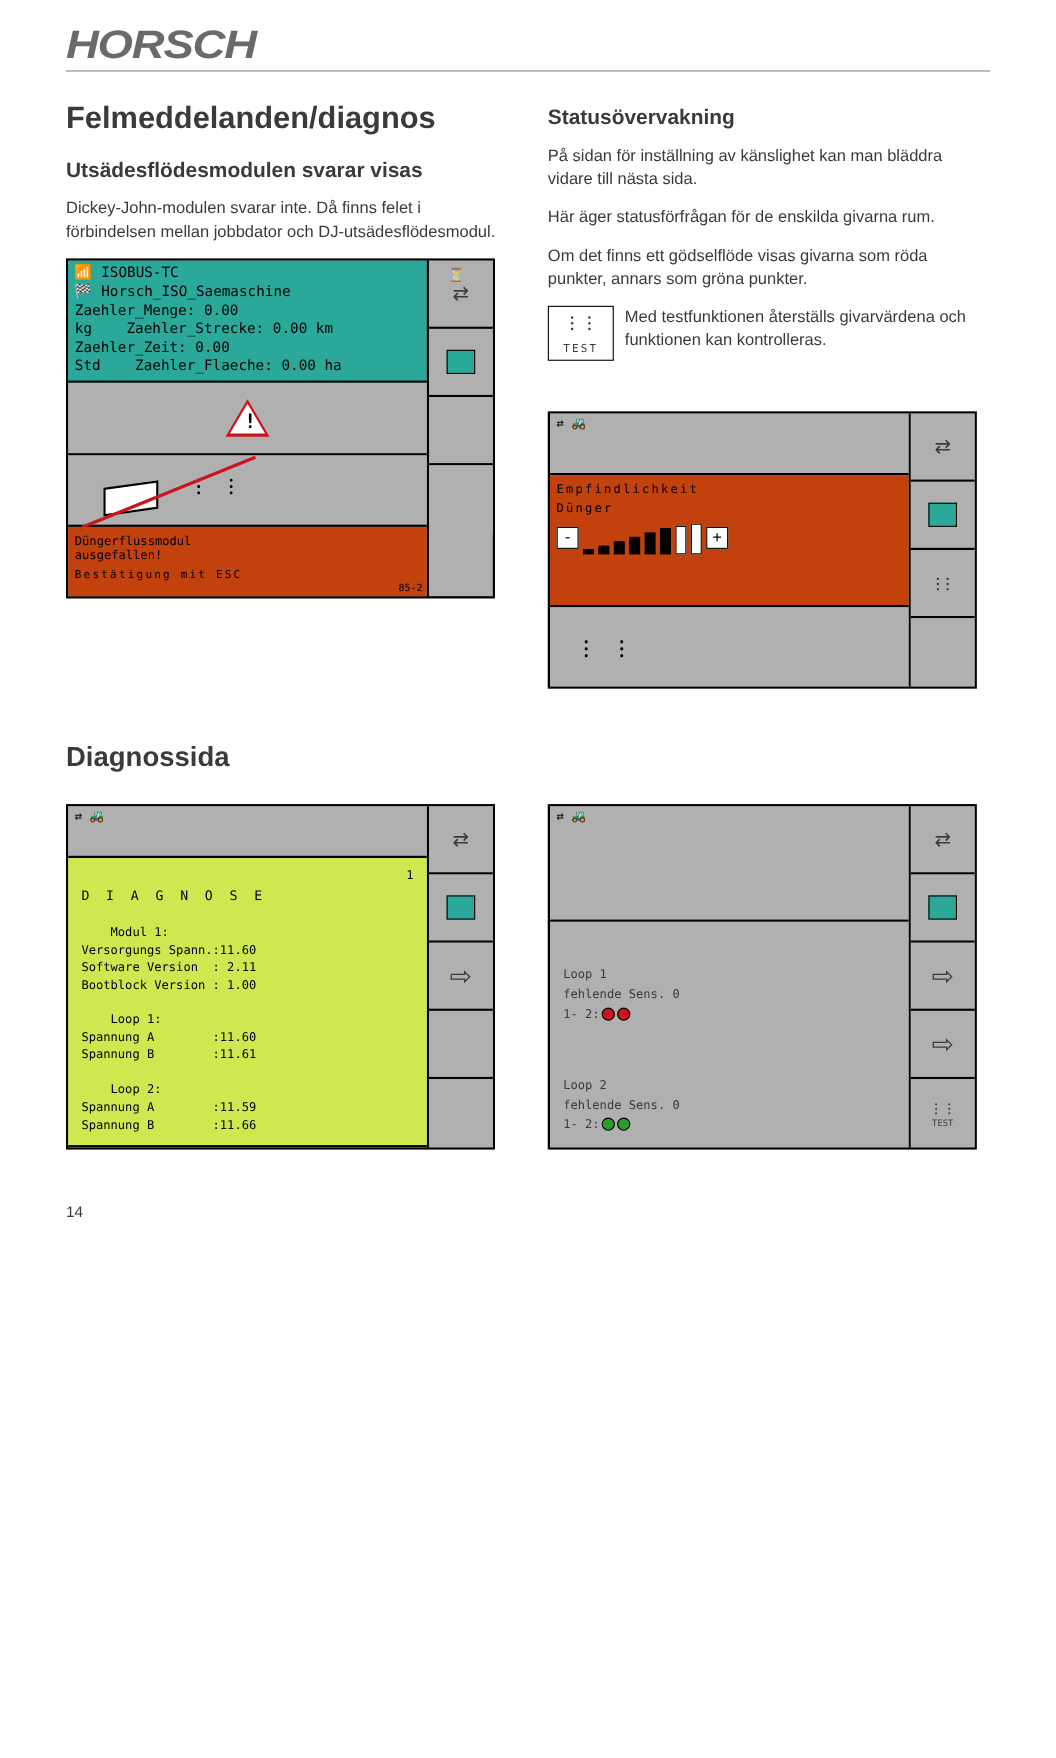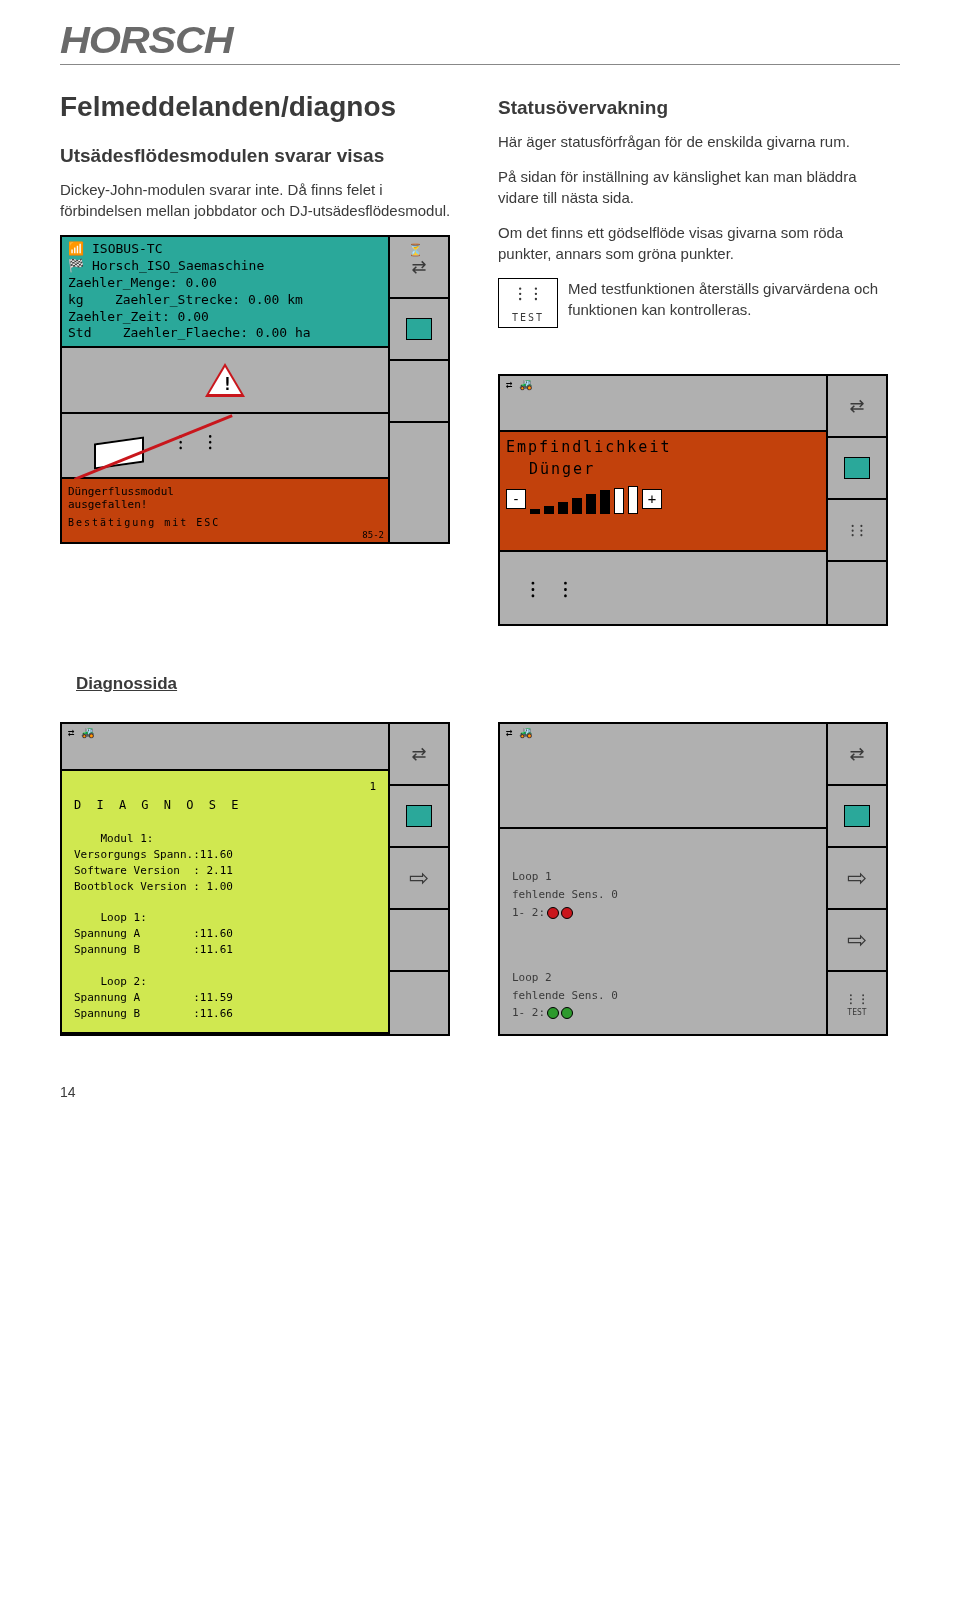--- a/index.html
+++ b/index.html
@@ -217,24 +217,24 @@
     transform-origin: left top;
     top: 64px;
   }
   .esc-line { font-size: 10px; letter-spacing: 2px; margin-top: 6px; }
   .cell-corner {
     position: absolute;
     right: 4px; bottom: 2px;
     font-size: 9px;
   }
   .cell-title {
-    font-size: 15px;
+    font-size: 11px;
     letter-spacing: 2px;
   }
-  .cell-sub { font-size: 15px; letter-spacing: 2px; margin-top: 4px; margin-left: 23px;}
+  .cell-sub { font-size: 11px; letter-spacing: 2px; margin-top: 4px;}
   .bars {
     display: flex;
     align-items: flex-end;
     gap: 4px;
     margin-top: 6px;
     height: 30px;
   }
   .bars .minus, .bars .plus {
     width: 20px; height: 20px;
     border: 1px solid #000;
@@ -274,21 +274,21 @@
   }
   .dot { width: 12px; height: 12px; border-radius: 50%; display: inline-block; border: 1px solid #000; vertical-align: middle; margin-left: 2px;}
   .dot.red { background: #c9161c; }
   .dot.green { background: #2d9a2d; }
   .loop-block { margin-bottom: 48px; margin-top: 27px; }
   .page-num {
     font-size: 14px;
     color: #3a3a3a;
     margin-top: 30px;
   }
-  .subhead { font-size: 17px; font-weight: 700; margin: 30px 0 14px 16px; text-decoration: underline; }
+  .subhead { font-size: 25px; font-weight: 700; margin: 30px 0 14px 0; }
 </style>
 </head>
 <body>
 
 <div class="logo">HORSCH</div>
 <hr class="rule">
 
 <div class="cols">
 
   <div class="col">
@@ -334,22 +334,22 @@
             </div>
           <div class="side-btn"></div>
           <div class="side-btn"></div>
         </div>
       </div>
     </div>
   </div>
 
   <div class="col">
     <h2 style="margin-top:6px;">Statusövervakning</h2>
+    <p>På sidan för inställning av känslighet kan man bläddra vidare till nästa sida.</p>
     <p>Här äger statusförfrågan för de enskilda givarna rum.</p>
-    <p>På sidan för inställning av känslighet kan man bläddra vidare till nästa sida.</p>
     <p>Om det finns ett gödselflöde visas givarna som röda punkter, annars som gröna punkter.</p>
     <div class="test-row">
       <div class="test-icon">
           <span class="lbl">TEST</span>
         </div>
       <p style="flex:1;">Med testfunktionen återställs givarvärdena och funktionen kan kontrolleras.</p>
     </div>
 
     <div class="screen" style="margin-top:40px;">
       <div class="screen-row">

